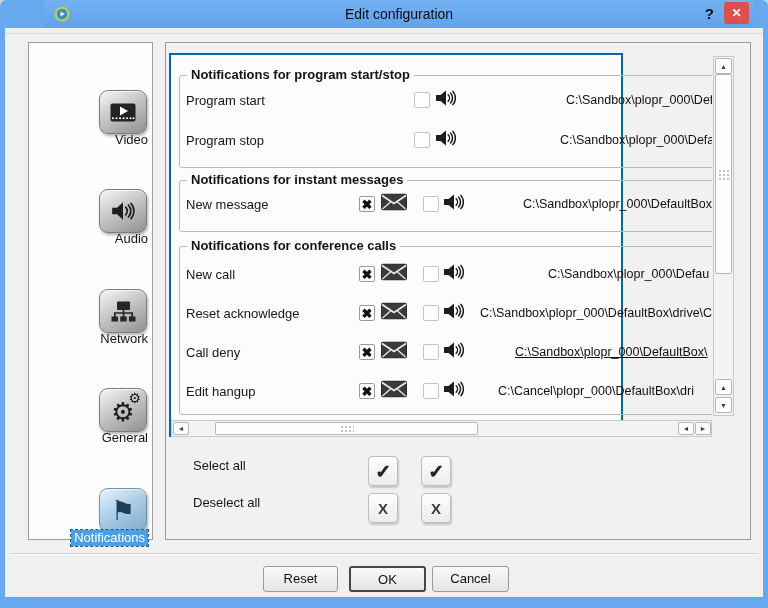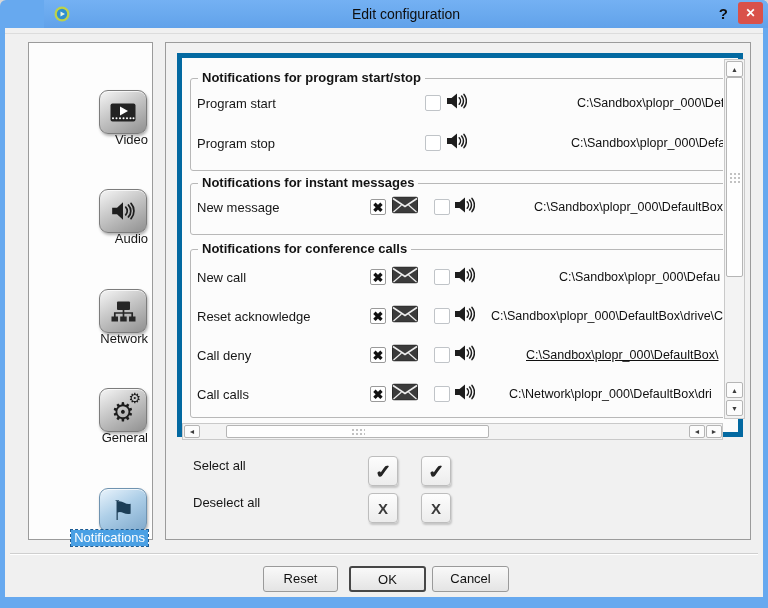--- a/index.html
+++ b/index.html
@@ -1,19 +1,19 @@
 <!DOCTYPE html>
 <html><head>
 <meta charset="utf-8">
 <style>
   html,body{margin:0;padding:0;background:#d8d8d8;}
   .window{position:relative;width:768px;height:608px;background:#67a9ef;border-radius:6px 6px 0 0;overflow:hidden;
           font-family:"Liberation Sans",sans-serif;-webkit-font-smoothing:antialiased;}
   
-  .titlebar{position:absolute;top:0;left:0;right:0;height:28px;background:linear-gradient(#74b1f3,#61a2ea);margin-left:44px;}
+  .titlebar{position:absolute;top:0;left:0;right:14px;height:28px;background:linear-gradient(#74b1f3,#61a2ea);margin-left:44px;}
   .app-icon{position:absolute;left:10px;top:6px;width:16px;height:16px;}
   .title{position:absolute;left:0;right:0;top:6px;text-align:center;font-size:14px;color:#0e0e0e;}
   .help{position:absolute;right:40px;top:5px;font-size:15px;font-weight:bold;color:#0e0e0e;cursor:default;}
   .close{position:absolute;right:5px;top:2px;width:25px;height:22px;background:#d9514a;border-radius:3px;
          color:#fff;font-size:12px;font-weight:bold;display:flex;align-items:center;justify-content:center;}
   
   .body-bg{position:absolute;left:5px;top:28px;width:758px;height:569px;background:#f0f0f0;}
   .body-bg::after{content:"";position:absolute;top:5px;left:0;right:0;height:1px;background:#dcdcdc;}
   
   .sidebar{position:absolute;left:28px;top:42px;width:125px;height:498px;background:#fdfdfd;border:1px solid #9b9b9b;box-sizing:border-box;}
@@ -24,21 +24,21 @@
              display:flex;align-items:center;justify-content:center;overflow:hidden;}
   .side-icon.sel{background:linear-gradient(150deg,#eaf4fc,#aecfe8 45%,#7fa9cc);border-color:#6f93b0;}
   .glyph{line-height:1;color:#1b1b1b;}
   .small-gear{position:absolute;top:2px;right:5px;}
   .flag{color:#1c3e57;}
   .side-label{position:absolute;right:0;top:42px;width:100%;text-align:right;padding-right:4px;box-sizing:border-box;
               font-size:13px;color:#161616;white-space:nowrap;}
   .sel-label{display:inline-block;background:#4aa0e4;color:#fff;padding:0 3px 1px 3px;outline:1px dashed #1c5c94;}
   
   .main{position:absolute;left:165px;top:42px;width:586px;height:498px;background:#f1f1f1;border:1px solid #9b9b9b;box-sizing:border-box;}
-  .viewport{position:absolute;left:11px;top:10px;width:566px;height:384px;background:#fcfcfc;border:5px solid #0369a1;box-sizing:border-box;}
+  .viewport{position:absolute;left:3px;top:10px;width:454px;height:384px;background:#fcfcfc;border:2px solid #0369a1;box-sizing:border-box;}
   .content{position:absolute;left:0;top:0;width:541px;height:365px;overflow:hidden;}
   .group{position:absolute;left:8px;width:574px;border:1px solid #b8b8b8;border-radius:3px;box-sizing:border-box;}
   .legend{position:absolute;top:-9px;left:7px;background:#fcfcfc;padding:0 4px;font-size:13px;font-weight:bold;color:#141414;white-space:nowrap;}
   .nrow{position:absolute;left:0;width:560px;height:22px;}
   .nlabel{position:absolute;left:15px;top:50%;transform:translateY(-50%);font-size:13px;color:#161616;white-space:nowrap;}
   .cb{position:absolute;top:50%;transform:translateY(-50%);width:14px;height:14px;background:#fff;border:1px solid #9a9a9a;
       border-radius:2px;display:flex;align-items:center;justify-content:center;font-size:13px;font-weight:bold;color:#111;line-height:1;}
   .cb.empty{border-color:#c0c4c8;}
   .rowicon{position:absolute;top:50%;transform:translateY(-50%);}
   .npath{position:absolute;top:50%;transform:translateY(-50%);font-size:12.5px;color:#101010;white-space:nowrap;}
@@ -226,33 +226,33 @@
                 <path d="M1.5 15.5 L9.5 8.5 M16.5 8.5 L24.5 15.5" stroke="#ededed" stroke-width="1.2" fill="none"></path>
               </svg></span>
             <span class="cb empty" style="left: 252px;"></span>
             <span class="rowicon" style="left: 272px;"><svg width="21" height="18" viewBox="0 0 21 18">
                 <path d="M1 6 h4.5 L11 1.5 v15 L5.5 12 H1 z" fill="#1d1d1d"></path>
                 <path d="M13.2 5.8 a4.6 4.6 0 0 1 0 6.4 M15.6 4 a7.6 7.6 0 0 1 0 10 M18 2.4 a10.2 10.2 0 0 1 0 13.2" stroke="#1d1d1d" stroke-width="1.5" fill="none" stroke-linecap="round"></path>
               </svg></span>
             <span class="npath" style="left: 344px; text-decoration: underline;">C:\Sandbox\plopr_000\DefaultBox\</span>
           </div>
           <div class="nrow" style="top: 325px;">
-            <span class="nlabel">Call calls</span>
-            <span class="cb" style="left: 188px;">✖</span>
-            <span class="rowicon" style="left: 210px;"><svg width="26" height="17" viewBox="0 0 26 17">
-                <rect x="0.5" y="0.5" width="25" height="16" rx="1.5" fill="#3b3b3b" stroke="#2a2a2a"></rect>
-                <path d="M1 2 L13 10 L25 2" fill="none" stroke="#ededed" stroke-width="1.6"></path>
-                <path d="M1.5 15.5 L9.5 8.5 M16.5 8.5 L24.5 15.5" stroke="#ededed" stroke-width="1.2" fill="none"></path>
-              </svg></span>
-            <span class="cb empty" style="left: 252px;"></span>
-            <span class="rowicon" style="left: 272px;"><svg width="21" height="18" viewBox="0 0 21 18">
-                <path d="M1 6 h4.5 L11 1.5 v15 L5.5 12 H1 z" fill="#1d1d1d"></path>
-                <path d="M13.2 5.8 a4.6 4.6 0 0 1 0 6.4 M15.6 4 a7.6 7.6 0 0 1 0 10 M18 2.4 a10.2 10.2 0 0 1 0 13.2" stroke="#1d1d1d" stroke-width="1.5" fill="none" stroke-linecap="round"></path>
-              </svg></span>
-            <span class="npath" style="left: 327px;">C:\Network\plopr_000\DefaultBox\dri</span>
+            <span class="nlabel">Edit hangup</span>
+            <span class="cb" style="left: 188px;">✖</span>
+            <span class="rowicon" style="left: 210px;"><svg width="26" height="17" viewBox="0 0 26 17">
+                <rect x="0.5" y="0.5" width="25" height="16" rx="1.5" fill="#3b3b3b" stroke="#2a2a2a"></rect>
+                <path d="M1 2 L13 10 L25 2" fill="none" stroke="#ededed" stroke-width="1.6"></path>
+                <path d="M1.5 15.5 L9.5 8.5 M16.5 8.5 L24.5 15.5" stroke="#ededed" stroke-width="1.2" fill="none"></path>
+              </svg></span>
+            <span class="cb empty" style="left: 252px;"></span>
+            <span class="rowicon" style="left: 272px;"><svg width="21" height="18" viewBox="0 0 21 18">
+                <path d="M1 6 h4.5 L11 1.5 v15 L5.5 12 H1 z" fill="#1d1d1d"></path>
+                <path d="M13.2 5.8 a4.6 4.6 0 0 1 0 6.4 M15.6 4 a7.6 7.6 0 0 1 0 10 M18 2.4 a10.2 10.2 0 0 1 0 13.2" stroke="#1d1d1d" stroke-width="1.5" fill="none" stroke-linecap="round"></path>
+              </svg></span>
+            <span class="npath" style="left: 327px;">C:\Cancel\plopr_000\DefaultBox\dri</span>
           </div>
         </div>
 
       <div class="vscroll">
         <span class="sb-btn" style="top:1px">▲</span>
         <div class="vthumb" style="top:17px;height:198px">
             <span class="grip"></span>
           </div>
         <span class="sb-btn" style="top:322px">▲</span>
         <span class="sb-btn" style="top:340px">▼</span>

